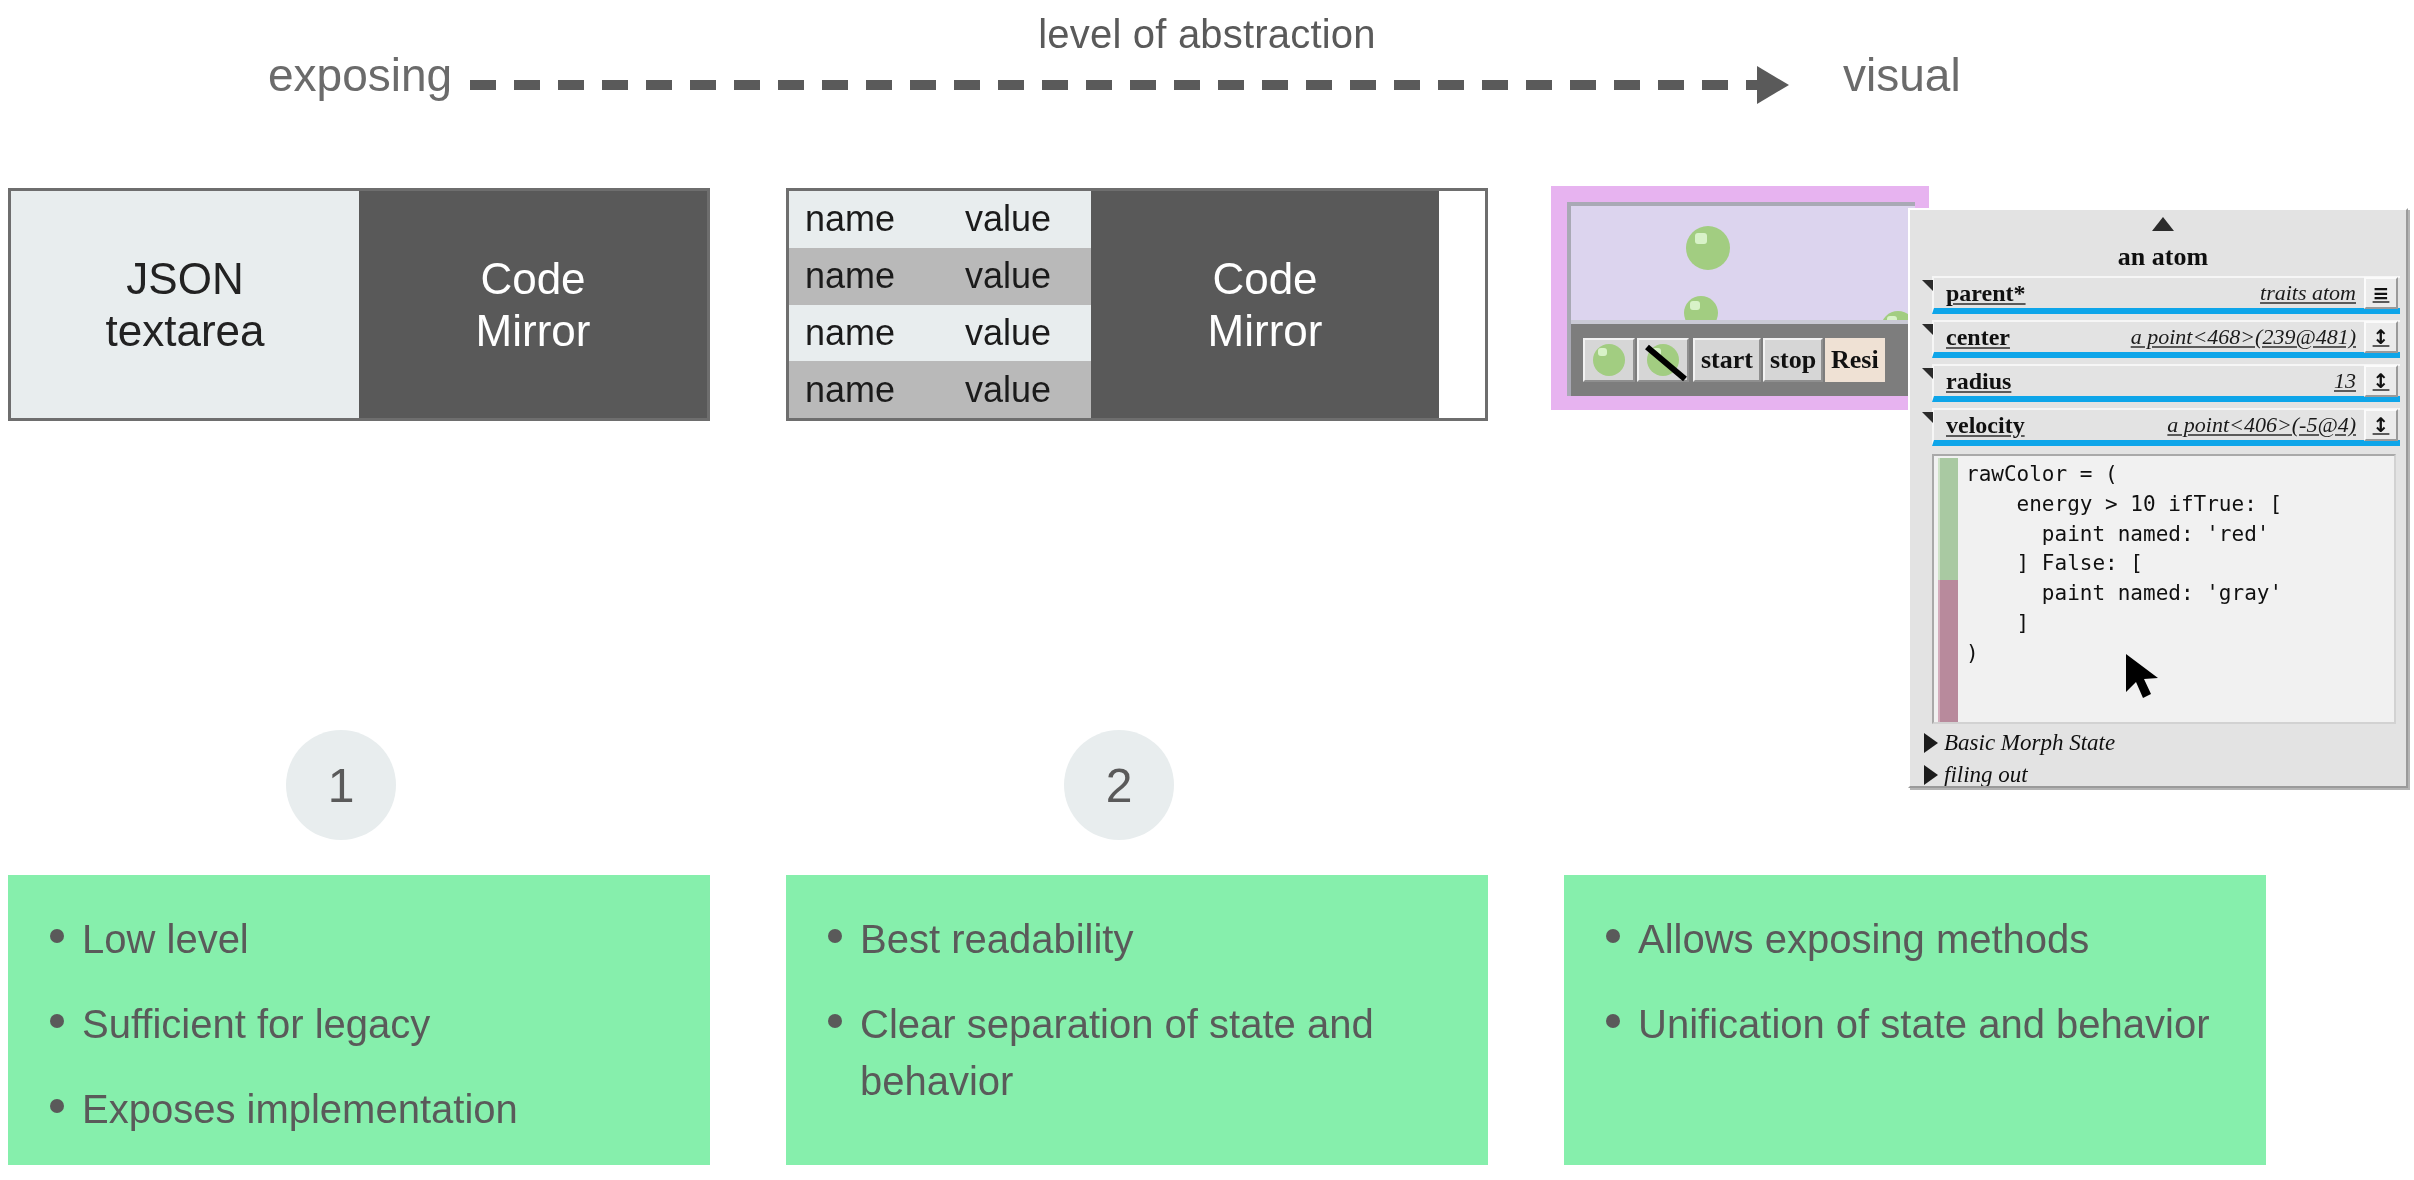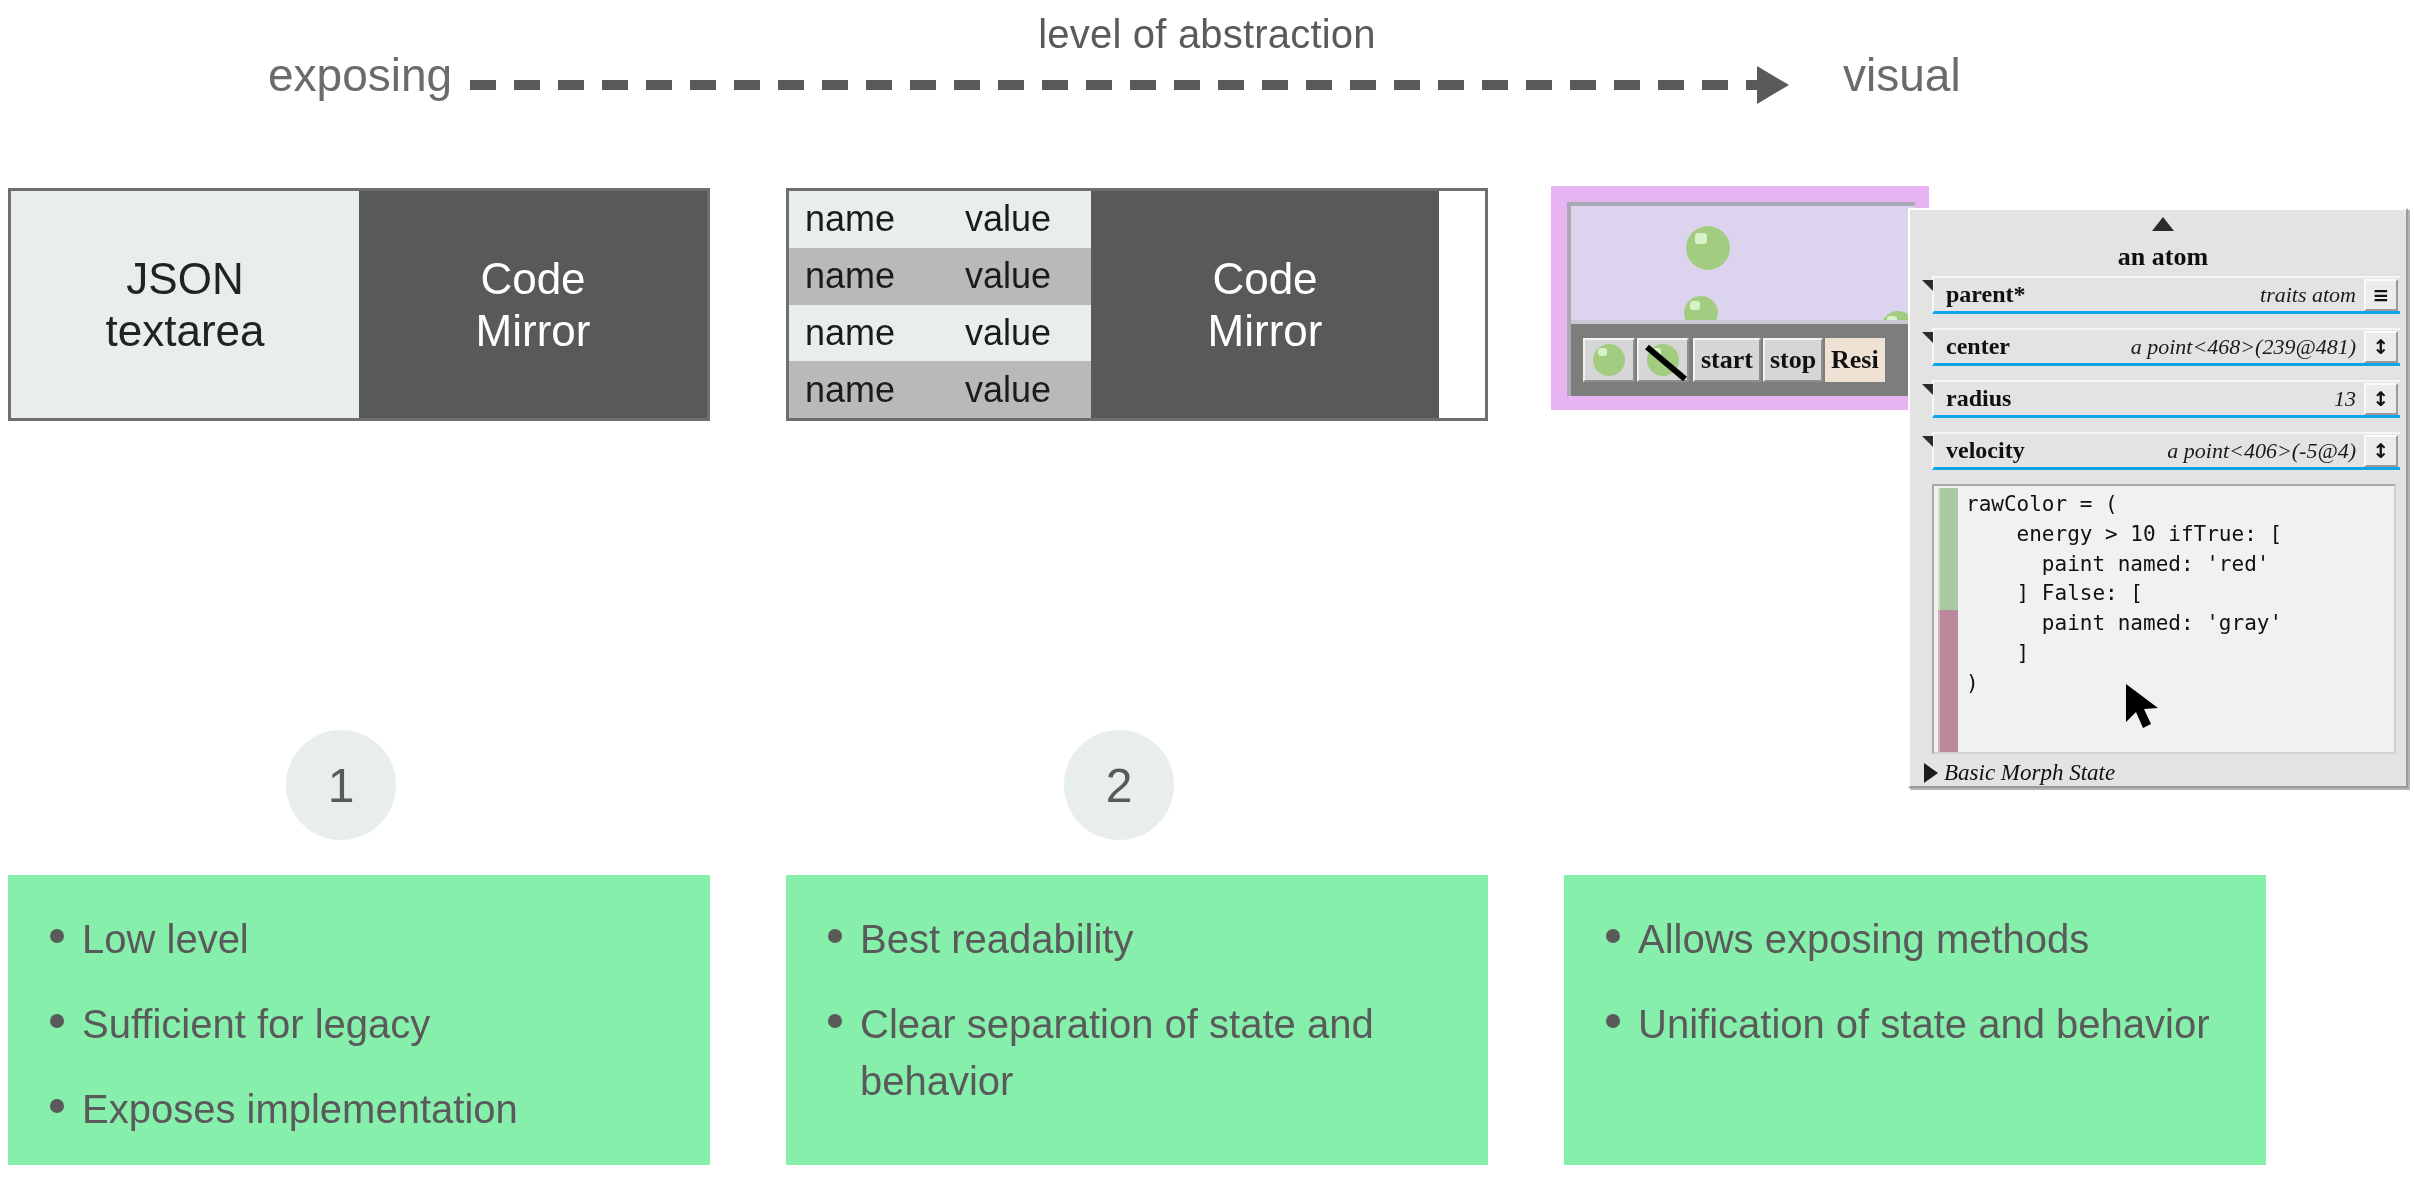--- a/index.html
+++ b/index.html
@@ -134,24 +134,24 @@
   #inspector-title{
     display:flex; align-items:center; gap:10px;
     padding:8px 0 4px 10px; font-weight:bold; font-size:26px; color:#101010;flex-direction:column;
   }
   .tri-up{
     width:0;height:0;border-left:11px solid transparent;border-right:11px solid transparent;
     border-bottom:14px solid #2b2b2b; position:relative; top:-1px;
   }
   .insp-row{
     display:flex; align-items:center; height:38px;
-    margin:0 6px 14px 22px; background:#e3e3e3;
+    margin:0 6px 6px 22px; background:#e3e3e3;
     border-top:2px solid #f6f6f6; border-left:2px solid #f6f6f6;
-    border-bottom:3px solid #0ea5e9;
-    box-sizing:border-box; position:relative;
+    border-bottom:6px solid #0ea5e9;
+    box-sizing:border-box; position:relative;text-decoration:underline;
   }
   .insp-key{
     font-weight:bold; font-size:24px; color:#101010; padding-left:12px; white-space:nowrap;
   }
   .insp-val{
     flex:1; text-align:right; font-style:italic; font-size:22px; color:#1a1a1a;
     padding-right:8px; white-space:nowrap; overflow:hidden;
   }
   .insp-handle{
     width:34px; height:32px; margin-right:2px; flex:0 0 34px;

